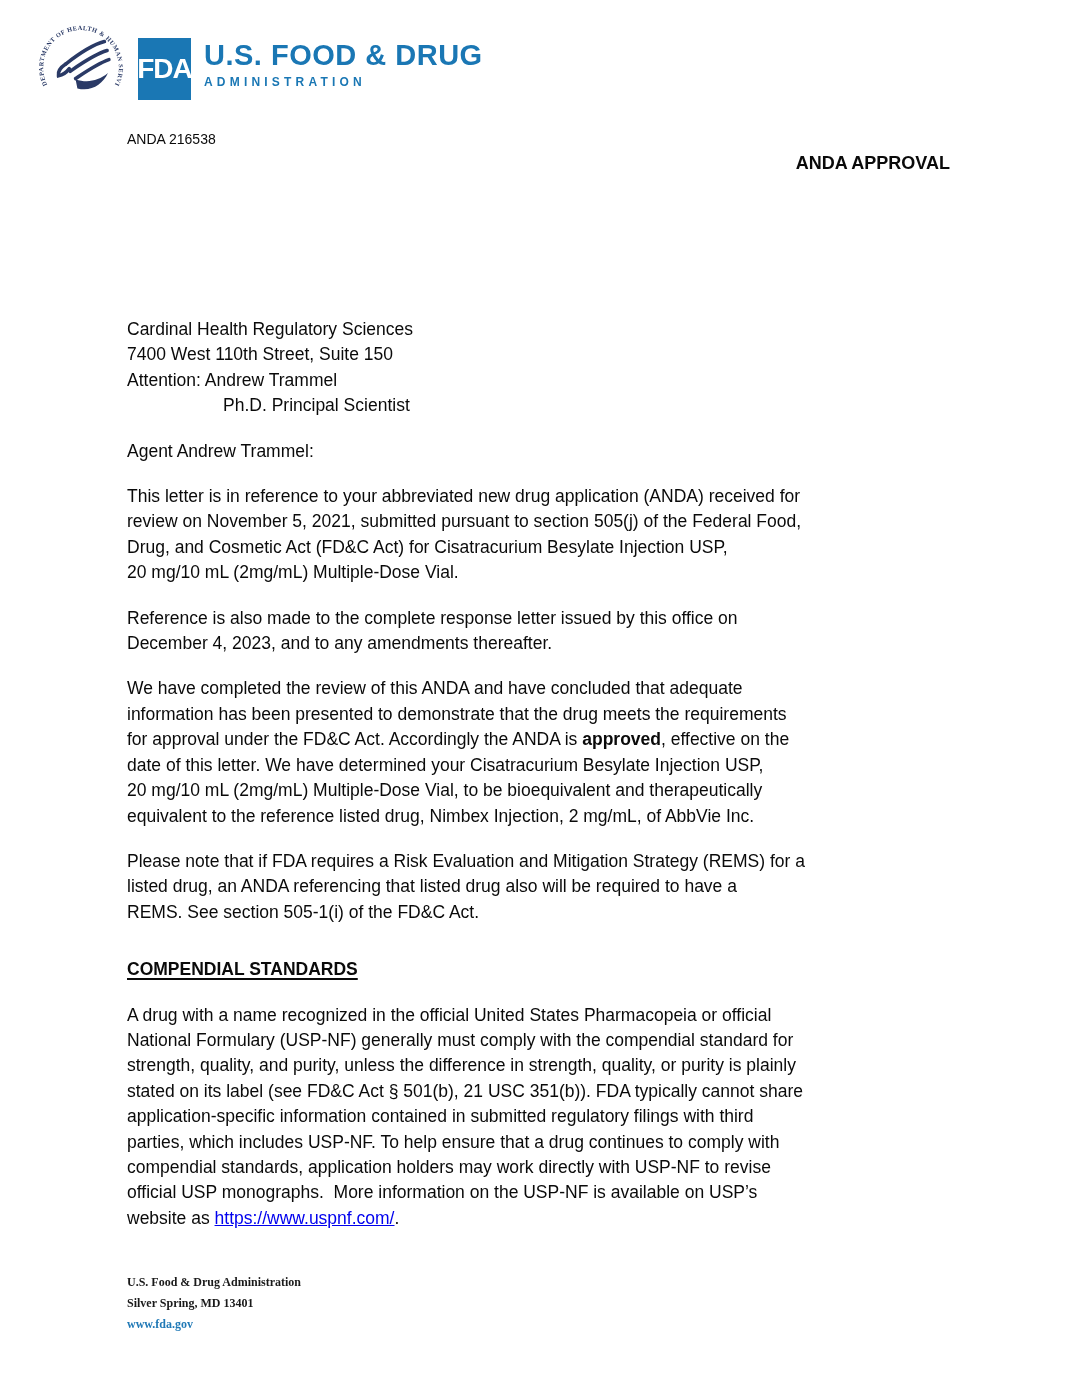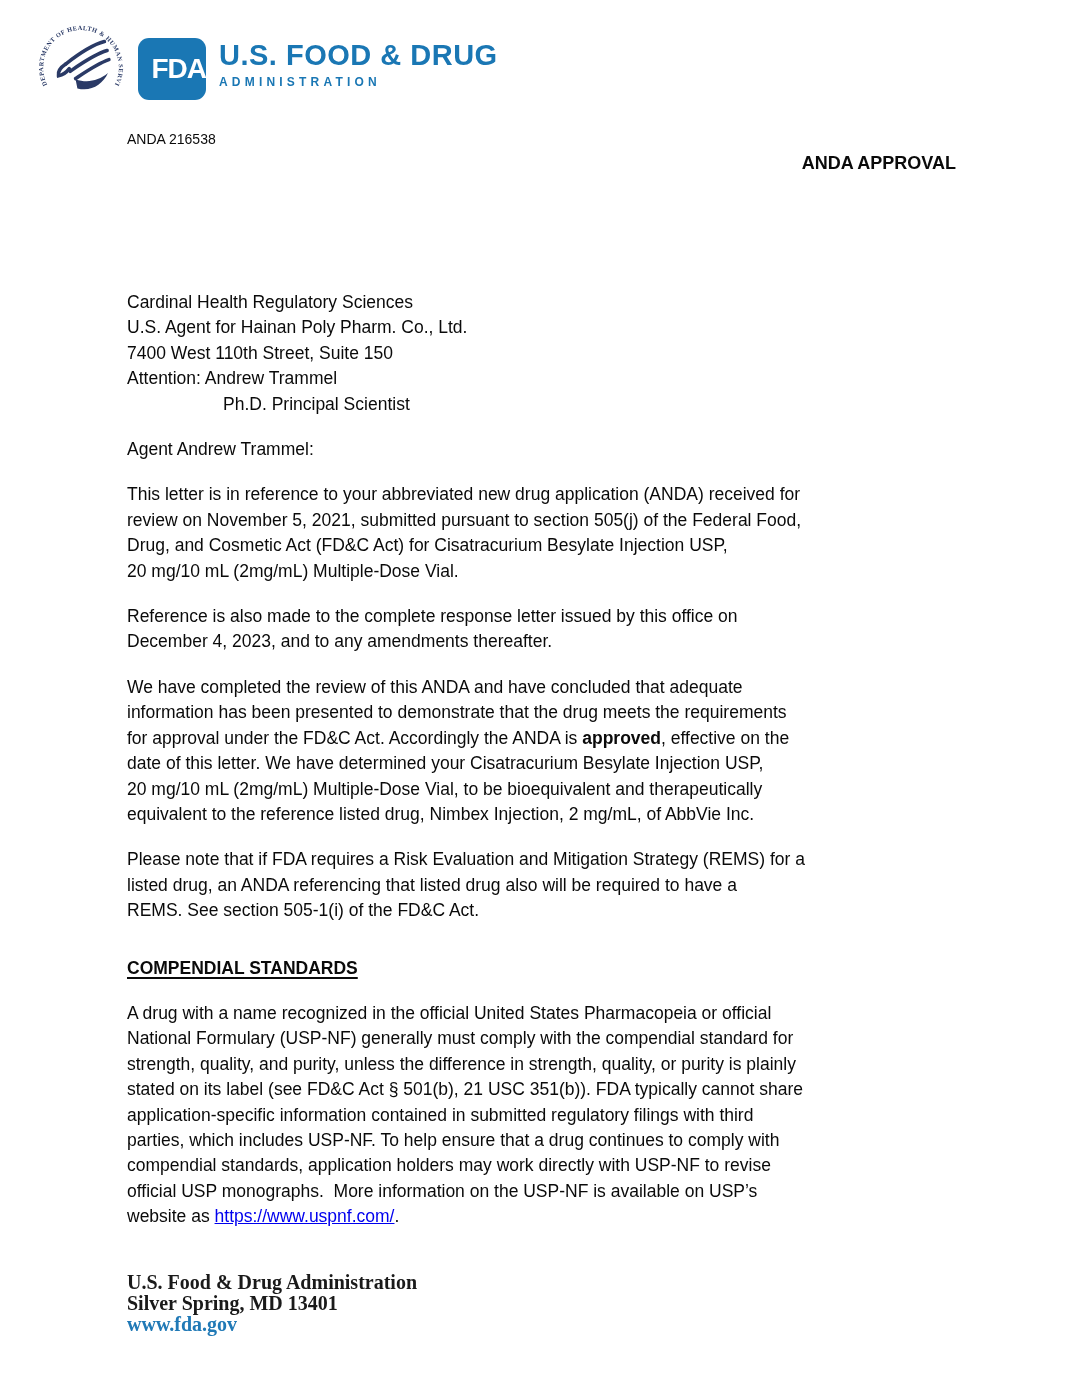--- a/index.html
+++ b/index.html
@@ -18,31 +18,30 @@
     position: absolute;
     left: 36px;
     top: 20px;
     display: flex;
     align-items: flex-start;
   }
   .hhs-seal { width: 90px; height: 90px; }
   .fda-square {
     margin-left: 12px;
     margin-top: 18px;
-    width: 68px;
+    width: 53px;
     height: 62px;
     background: var(--brand-blue, #1a77b4);
     color: #ffffff;
     display: flex;
     align-items: center;
-    justify-content: flex-end;
+    justify-content: center;
     font-weight: bold;
     font-size: 28px;
     letter-spacing: -1px;
-    border-radius: 11px;
   }
   .wordmark { margin-left: 13px; margin-top: 20px; }
   .wm1 {
     color: var(--brand-blue, #1a77b4);
     font-weight: bold;
     font-size: 29px;
     letter-spacing: 0.5px;
     line-height: 30px;
     white-space: nowrap;
   }
@@ -57,31 +56,31 @@
 
   
   .anda-number {
     position: absolute;
     left: 127px;
     top: 131px;
     font-size: 14px;
   }
   .approval-title {
     position: absolute;
-    right: 124px;
+    right: 130px;
     top: 153px;
     font-size: 18px;
     font-weight: bold;
   }
 
   
   .content {
     position: absolute;
     left: 127px;
-    top: 290px;
+    top: 317px;
     width: 832px;
     font-size: 17.5px;
     line-height: 25.4px;
   }
   .address div { white-space: pre; }
   .address .indent { padding-left: 96px; }
   .salutation { margin: 20px 0 0; }
   .para {
     margin: 20px 0 0;
     white-space: pre-wrap;
@@ -99,21 +98,21 @@
     cursor: pointer;
   }
 
   
   .footer {
     position: absolute;
     left: 127px;
     top: 1272px;
     font-family: "Liberation Serif", serif;
     font-weight: bold;
-    font-size: 20px;
+    font-size: 12px;
     line-height: 21px;
     color: #1a1a1a;
   }
   .footer-link {
     color: var(--footer-link-blue, #2079b6);
     text-decoration: none;
     cursor: pointer;
     display: inline-block;
   }
 </style>
@@ -149,21 +148,20 @@
     </div>
   </div>
 
   <div class="anda-number">ANDA 216538</div>
   <div class="approval-title">ANDA APPROVAL</div>
 
   <div class="content">
 
     <div class="address">
       <div>Cardinal Health Regulatory Sciences</div>
-      <div>U.S. Agent for Hainan Poly Pharm. Co., Ltd.</div>
       <div>7400 West 110th Street, Suite 150</div>
       <div>Attention: Andrew Trammel</div>
       <div class="indent">Ph.D. Principal Scientist</div>
     </div>
 
     <p class="salutation">Agent Andrew Trammel:</p>
 
     <p class="para">This letter is in reference to your abbreviated new drug application (ANDA) received for
 review on November 5, 2021, submitted pursuant to section 505(j) of the Federal Food,
 Drug, and Cosmetic Act (FD&amp;C Act) for Cisatracurium Besylate Injection USP,

